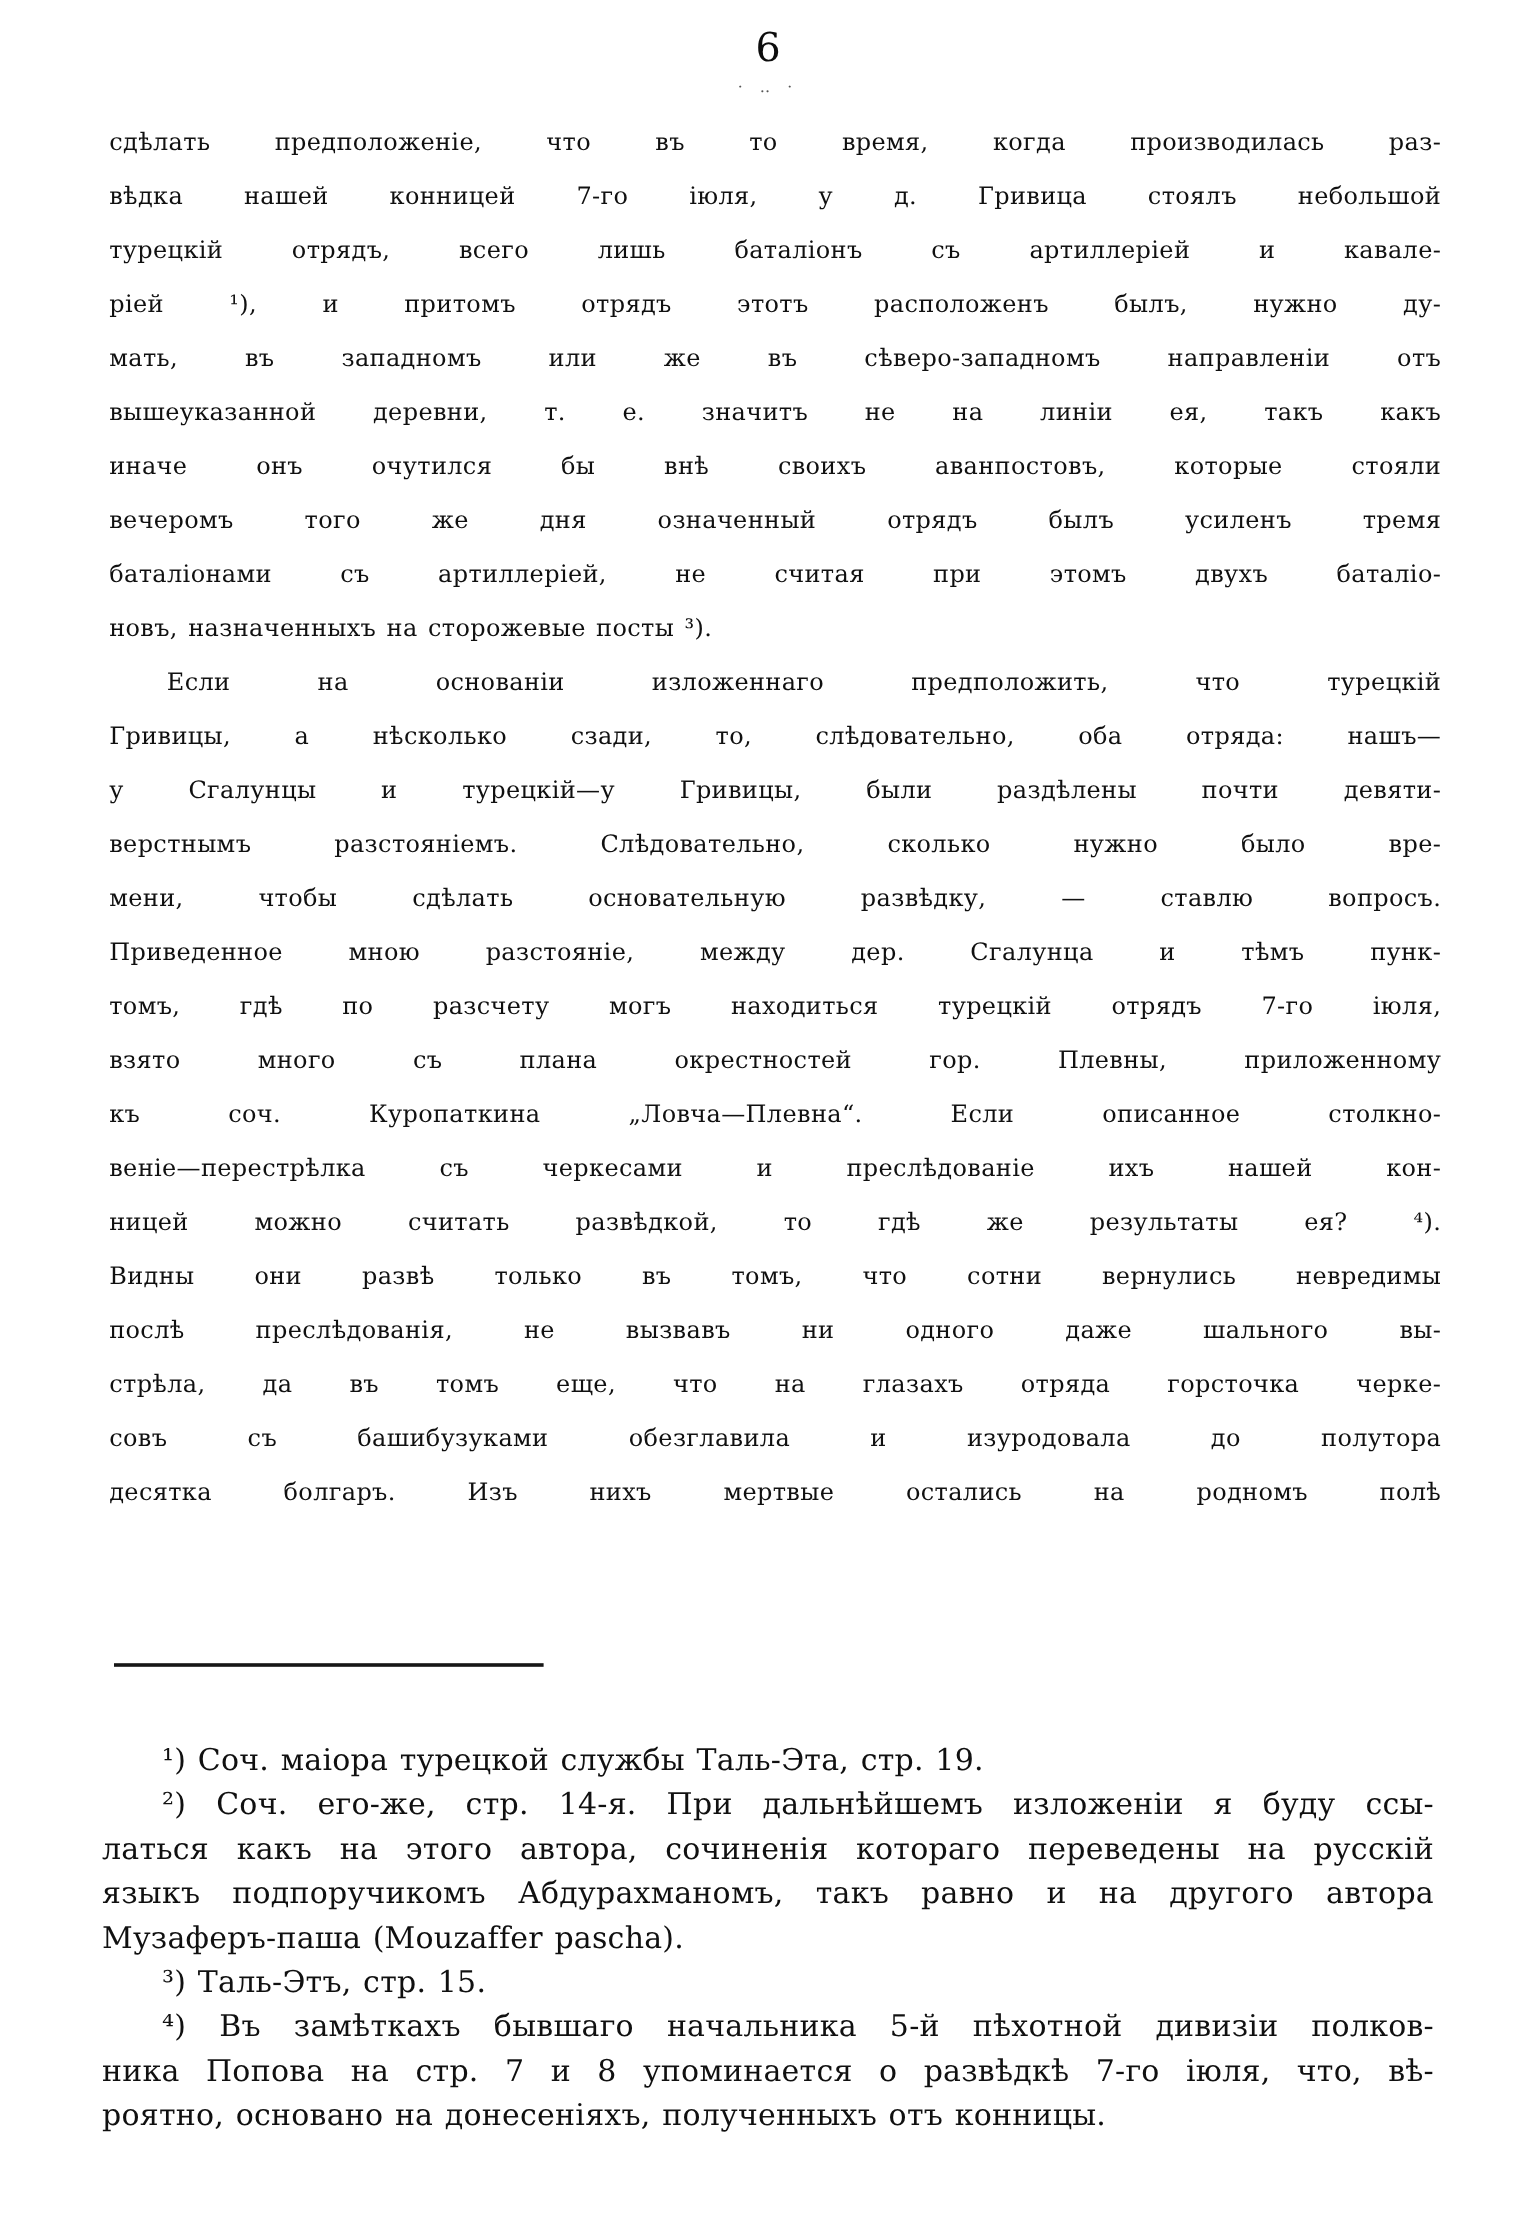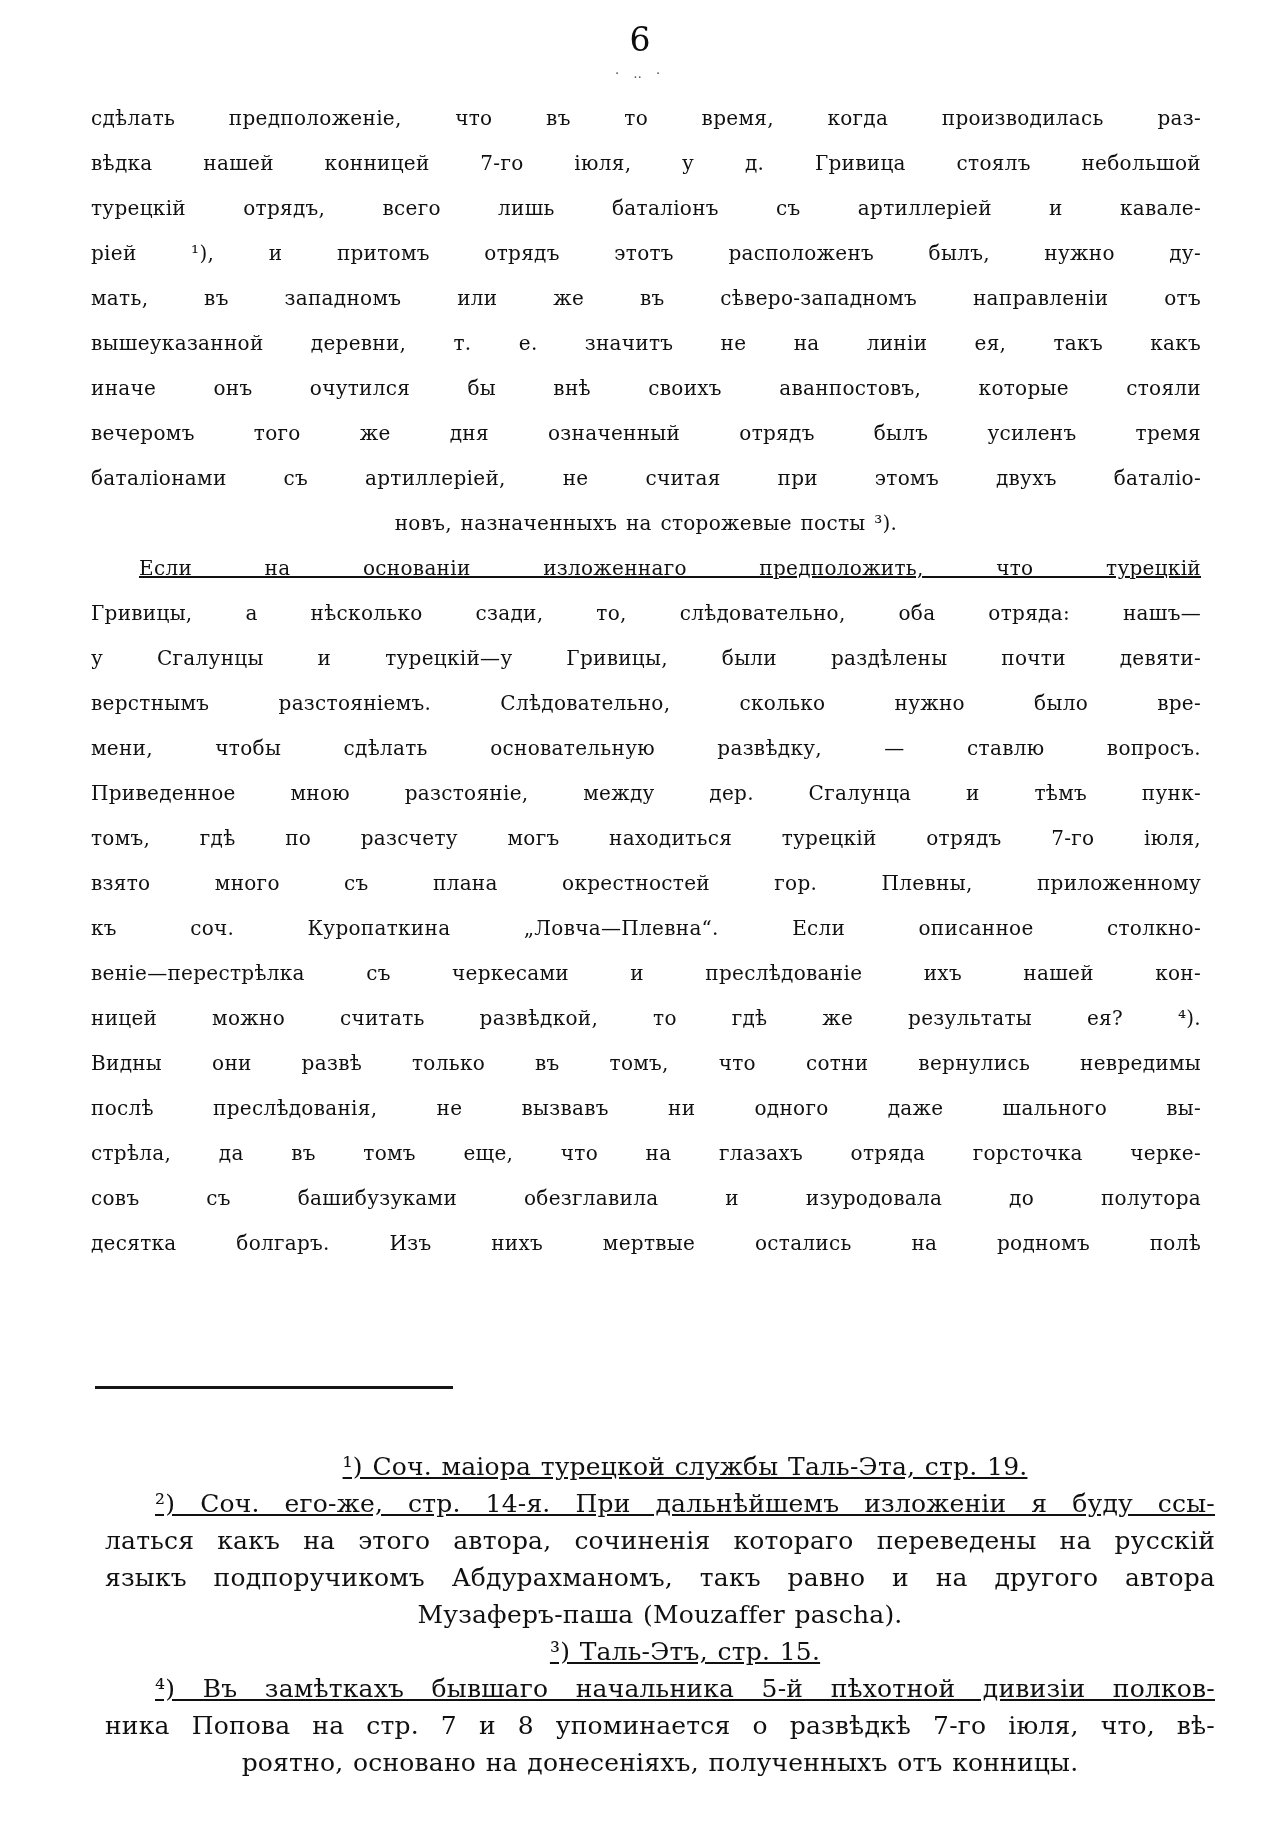--- a/index.html
+++ b/index.html
@@ -40,48 +40,46 @@
     top: 96px;
     left: 91px;
     width: 1110px;
     font-size: 20px;
     line-height: 45px;
     letter-spacing: 0.3px;
     word-spacing: 2px;
   }
   .line {
     white-space: normal;
-    text-align: center;
+    text-align: left;
   }
   .line.j {
     text-align: justify;
     text-align-last: justify;
   }
   .line.indent {
     text-indent: 48px;
-    text-decoration: underline;
   }
   #footnote-separator {
     position: absolute;
     top: 1386px;
     left: 95px;
     width: 358px;
     height: 3px;
     background: #161616;
   }
   #footnotes {
     position: absolute;
     top: 1448px;
     left: 85px;
     width: 1110px;
     font-size: 25px;
     line-height: 37px;
     letter-spacing: 0.2px;
     word-spacing: 1.5px;
-    margin-left: 20px;
   }
   #footnotes .line.indent {
     text-indent: 50px;
   }
 </style>
 </head>
 <body>
 
 <div id="page">
   <div id="page-number">6</div>

